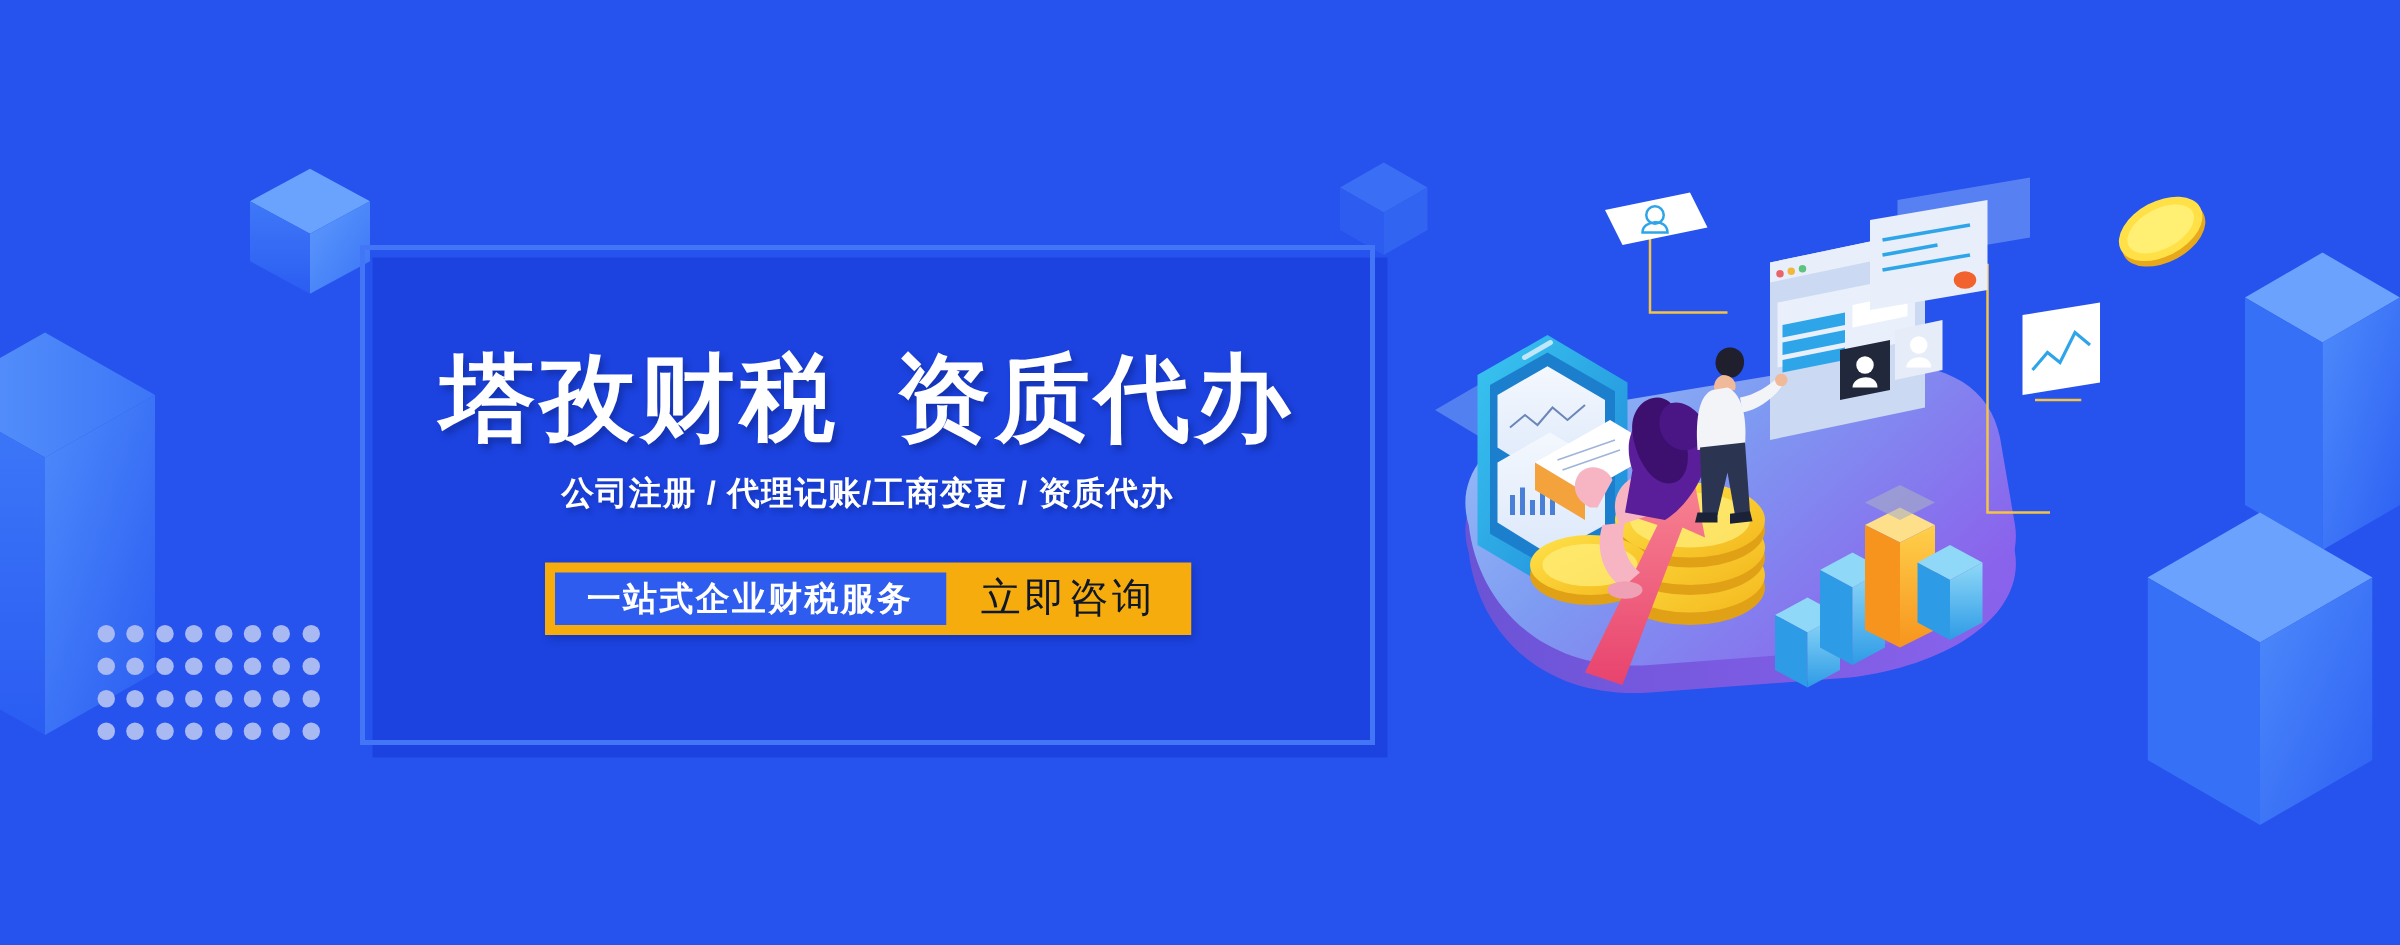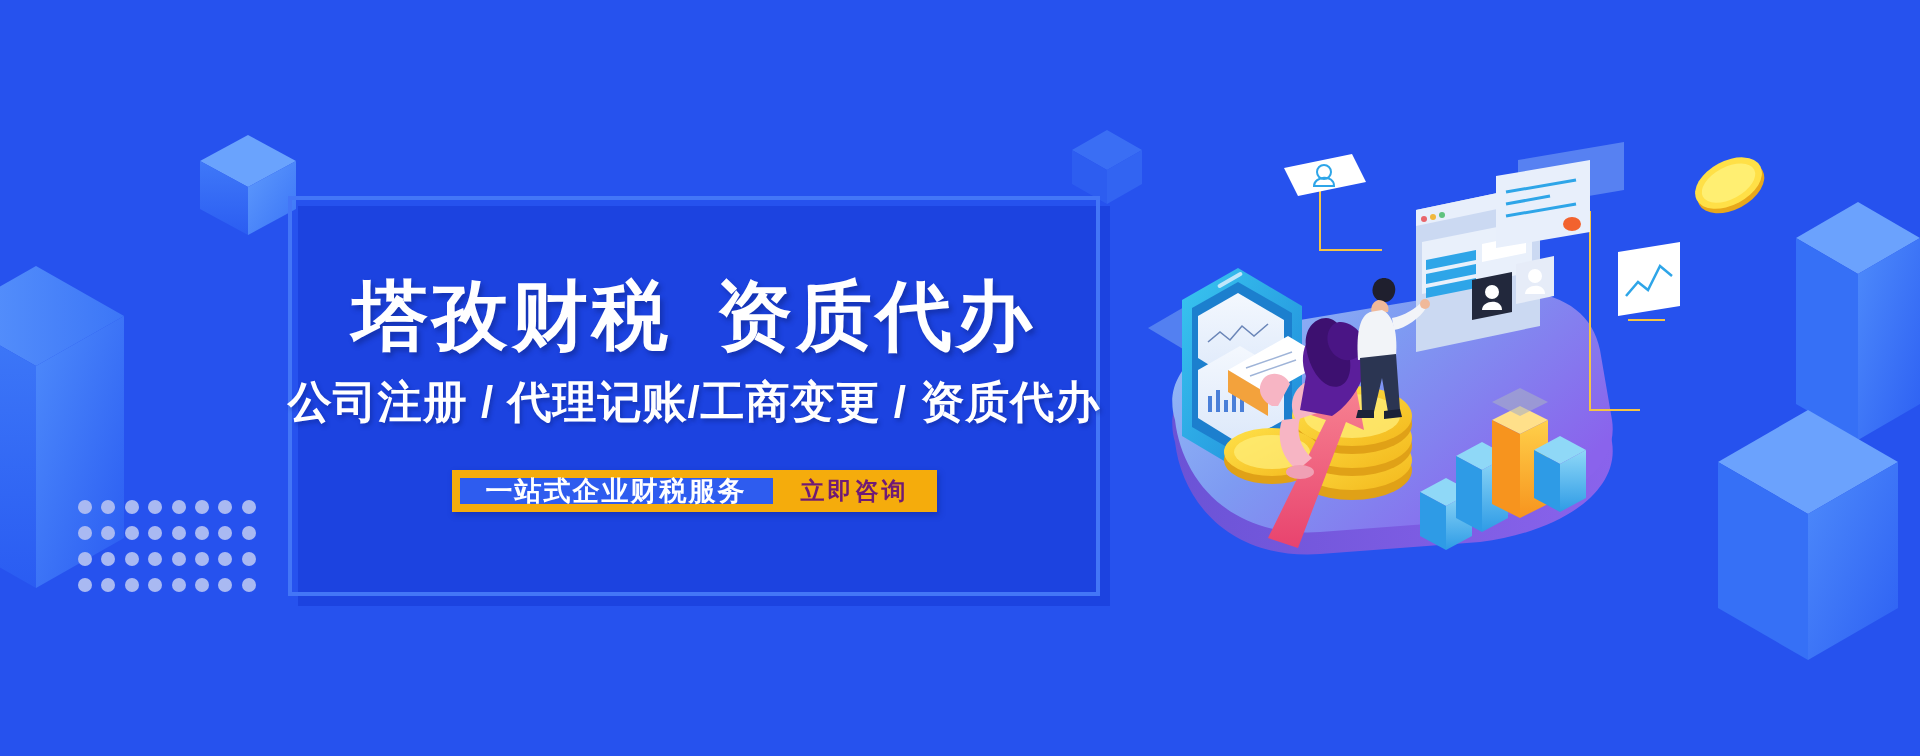--- a/index.html
+++ b/index.html
@@ -63,48 +63,48 @@
     letter-spacing:4px;
     line-height:1.1;
     text-shadow:3px 4px 5px rgba(10,30,120,.45);
     white-space:nowrap;
     margin-top:-6px;
   }
   .headline .gap{display:inline-block;width:44px;}
   .subline{
     margin-top:16px;
     color:#FFFFFF;
-    font-size:44px;
+    font-size:26px;
     font-weight:700;
     letter-spacing:1px;
     white-space:nowrap;
     text-shadow:2px 3px 4px rgba(10,30,120,.40);
   }
 
   
   .cta{
     margin-top:38px;
     display:flex;align-items:stretch;
     background:#F5AC0C;
-    height:42px;
+    height:58px;
     box-shadow:2px 3px 6px rgba(10,30,120,.35);
   }
   .cta-left{
     display:flex;align-items:center;justify-content:center;
     background:#2E5CEF;
     color:#FFFFFF;
     font-size:27px;font-weight:700;letter-spacing:2px;
     padding:0 26px;
     margin:8px 0 8px 8px;
     white-space:nowrap;
   }
   .cta-right{
     display:flex;align-items:center;justify-content:center;
-    color:#701a75;
-    font-size:24px;font-weight:700;letter-spacing:3px;
+    color:#0f172a;
+    font-size:32px;font-weight:400;letter-spacing:3px;
     padding:0 28px;
     white-space:nowrap;
     cursor:pointer;
   }
 
   
   .illus{
     position:absolute;
     left:1120px;top:120px;
     width:560px;height:470px;

